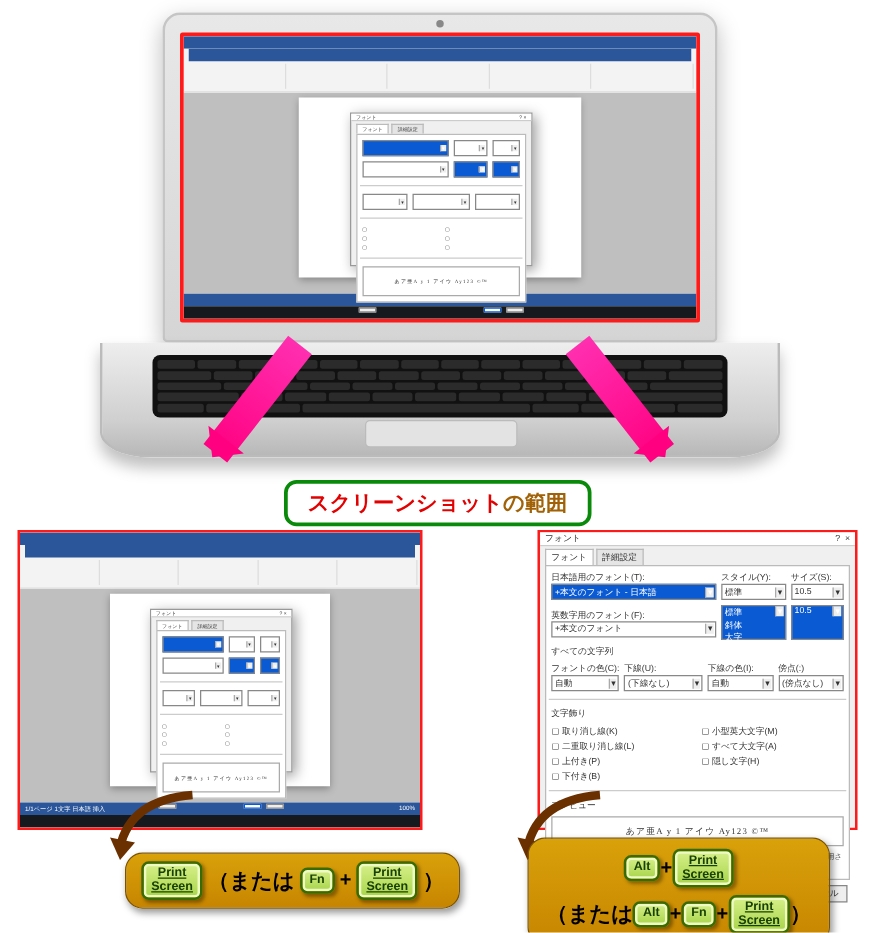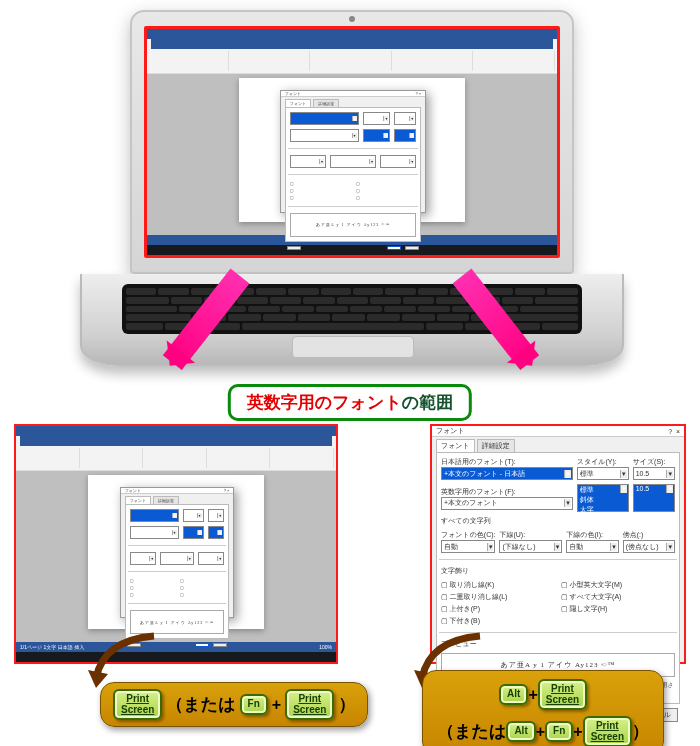--- a/index.html
+++ b/index.html
@@ -96,21 +96,21 @@
   .font-dialog.small .dlg-btn, .font-dialog.small .chkgrid, .font-dialog.small .dsel:after{font-size:4px;}
   .note{font-size:6px; color:#555;}
 
   
   .caption-badge{
     position:absolute; left:50%; top:374px; transform:translateX(-50%);
     background:#fff; border:3px solid #0a8a0a; border-radius:10px;
     padding:4px 16px; font-size:17px; font-weight:bold; white-space:nowrap;
   }
   .caption-badge .red{color:#e20000;}
-  .caption-badge .blk{color:#14532d;}
+  .caption-badge .blk{color:#a16207;}
 
   
   .arrow{
     position:absolute; width:24px;
     background:linear-gradient(#ff2fb0,#ff0080);
     transform-origin:top center;
   }
   .arrow:after{
     content:""; position:absolute; left:50%; bottom:-22px;
     border:18px solid transparent; border-top-color:#ff0080;
@@ -301,21 +301,21 @@
           </div>
       </div>
       <div class="trackpad"></div>
     </div>
   </div>
 
   <div class="arrow left"></div>
   <div class="arrow right"></div>
 
   <div class="caption-badge">
-    <span class="red">英数字用のフォント</span><span class="blk">の範囲</span>
+    <span class="red">スクリーンショット</span><span class="blk">の範囲</span>
   </div>
 
   <div class="bottom-left">
     <div class="word-window" style="font-size:5px;">
       <div class="word-titlebar"></div>
       <div class="word-ribbon">
           <div class="tabs"></div>
           <div class="content">
         <div class="rib-group"></div>
             <div class="rib-group"></div>

